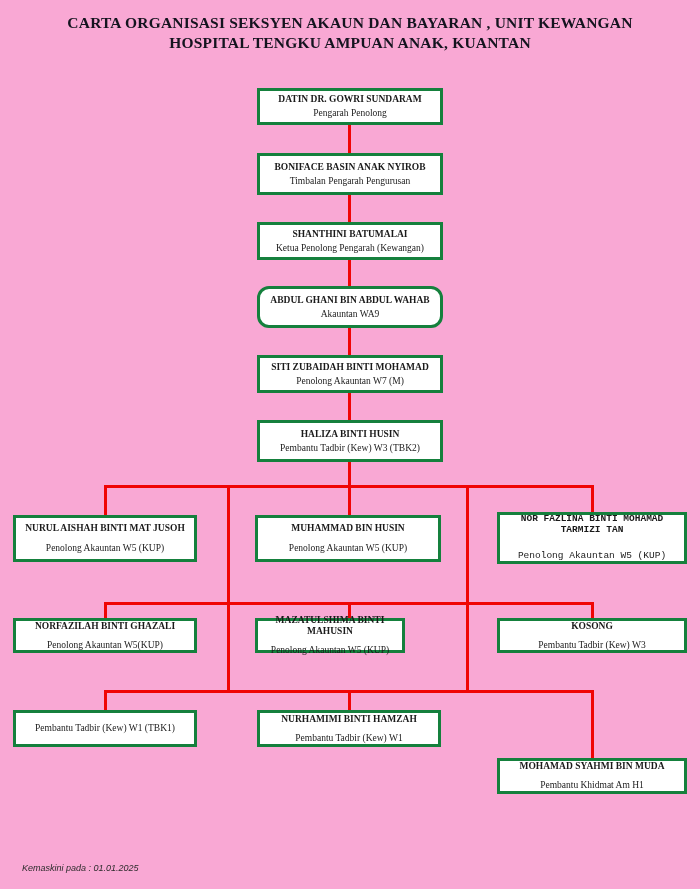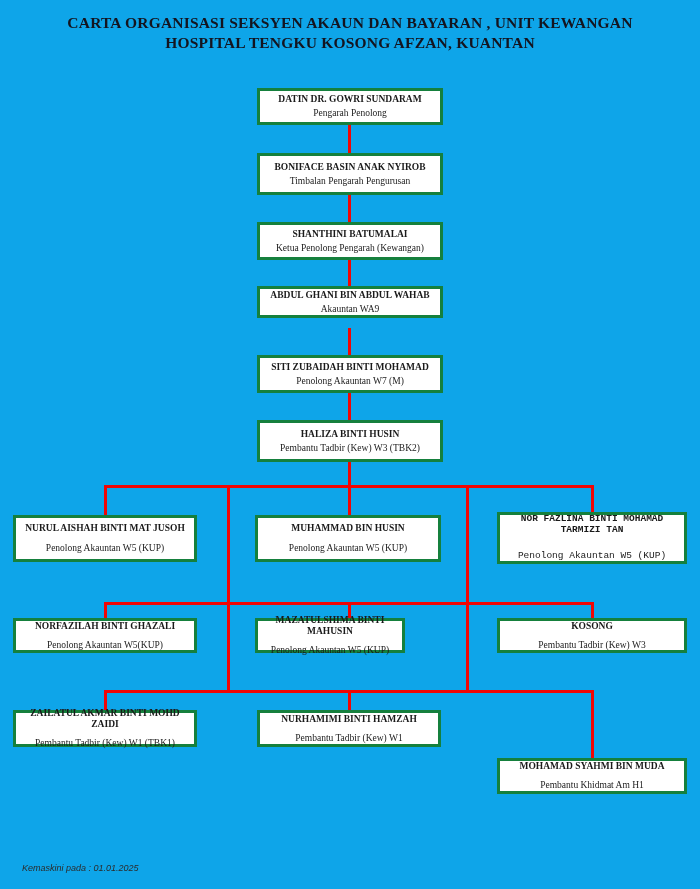--- a/index.html
+++ b/index.html
@@ -1,19 +1,19 @@
 <!DOCTYPE html>
 <html><head>
 <meta charset="utf-8">
 <style>
   html,body{margin:0;padding:0;background:#ffffff;}
   .canvas{
     position:relative;
     width:700px;height:889px;
-    background:#0ea5e9;
+    background:#f9a8d4;
     font-family:"Liberation Serif","DejaVu Serif",serif;
     overflow:hidden;
   }
   .title{
     position:absolute;left:0;top:13px;width:700px;
     text-align:center;
     font-weight:bold;
     font-size:15.5px;
     line-height:1.32;
     color:#14141f;
@@ -58,21 +58,21 @@
     color:#2b2b2b;
   }
 </style>
 </head>
 <body>
 
 <div class="canvas">
 
   <div class="title">
     <div>CARTA ORGANISASI SEKSYEN AKAUN DAN BAYARAN , UNIT KEWANGAN</div>
-    <div>HOSPITAL TENGKU KOSONG AFZAN, KUANTAN</div>
+    <div>HOSPITAL TENGKU AMPUAN ANAK, KUANTAN</div>
   </div>
 
   <div class="line" style="left:348px;top:125px;width:3px;height:28px;"></div>
   <div class="line" style="left:348px;top:195px;width:3px;height:27px;"></div>
   <div class="line" style="left:348px;top:260px;width:3px;height:26px;"></div>
   <div class="line" style="left:348px;top:328px;width:3px;height:27px;"></div>
   <div class="line" style="left:348px;top:393px;width:3px;height:27px;"></div>
   <div class="line" style="left:348px;top:462px;width:3px;height:26px;"></div>
 
   <div class="line" style="left:104px;top:485px;width:490px;height:3px;"></div>
@@ -99,21 +99,21 @@
     <div class="rl">Pengarah Penolong</div>
   </div>
   <div class="node" style="left:257px;top:222px;width:186px;height:38px;">
     <div class="nm">SHANTHINI BATUMALAI</div>
     <div class="rl">Ketua Penolong Pengarah (Kewangan)</div>
   </div>
   <div class="node" style="left:257px;top:153px;width:186px;height:42px;">
     <div class="nm">BONIFACE BASIN ANAK NYIROB</div>
     <div class="rl">Timbalan Pengarah Pengurusan</div>
   </div>
-  <div class="node" style="left:257px;top:286px;width:186px;height:32px;">
+  <div class="node" style="left:257px;top:286px;width:186px;height:42px;border-radius:12px;">
     <div class="nm">ABDUL GHANI BIN ABDUL WAHAB</div>
     <div class="rl">Akauntan WA9</div>
   </div>
   <div class="node" style="left:257px;top:355px;width:186px;height:38px;">
     <div class="nm">SITI ZUBAIDAH BINTI MOHAMAD</div>
     <div class="rl">Penolong Akauntan W7 (M)</div>
   </div>
   <div class="node" style="left:257px;top:420px;width:186px;height:42px;">
     <div class="nm">HALIZA BINTI HUSIN</div>
     <div class="rl">Pembantu Tadbir (Kew) W3 (TBK2)</div>
@@ -139,21 +139,20 @@
   <div class="node tight" style="left:255px;top:618px;width:150px;height:35px;">
     <div class="nm">MAZATULSHIMA BINTI MAHUSIN</div>
     <div class="rl">Penolong Akauntan W5 (KUP)</div>
   </div>
   <div class="node tight" style="left:497px;top:618px;width:190px;height:35px;">
     <div class="nm">KOSONG</div>
     <div class="rl">Pembantu Tadbir (Kew) W3</div>
   </div>
 
   <div class="node tight" style="left:13px;top:710px;width:184px;height:37px;">
-    <div class="nm">ZAILATUL AKMAR BINTI MOHD ZAIDI</div>
     <div class="rl">Pembantu Tadbir (Kew) W1 (TBK1)</div>
   </div>
   <div class="node tight" style="left:257px;top:710px;width:184px;height:37px;">
     <div class="nm">NURHAMIMI BINTI HAMZAH</div>
     <div class="rl">Pembantu Tadbir (Kew) W1</div>
   </div>
   <div class="node tight" style="left:497px;top:758px;width:190px;height:36px;">
     <div class="nm">MOHAMAD SYAHMI BIN MUDA</div>
     <div class="rl">Pembantu Khidmat Am H1</div>
   </div>

